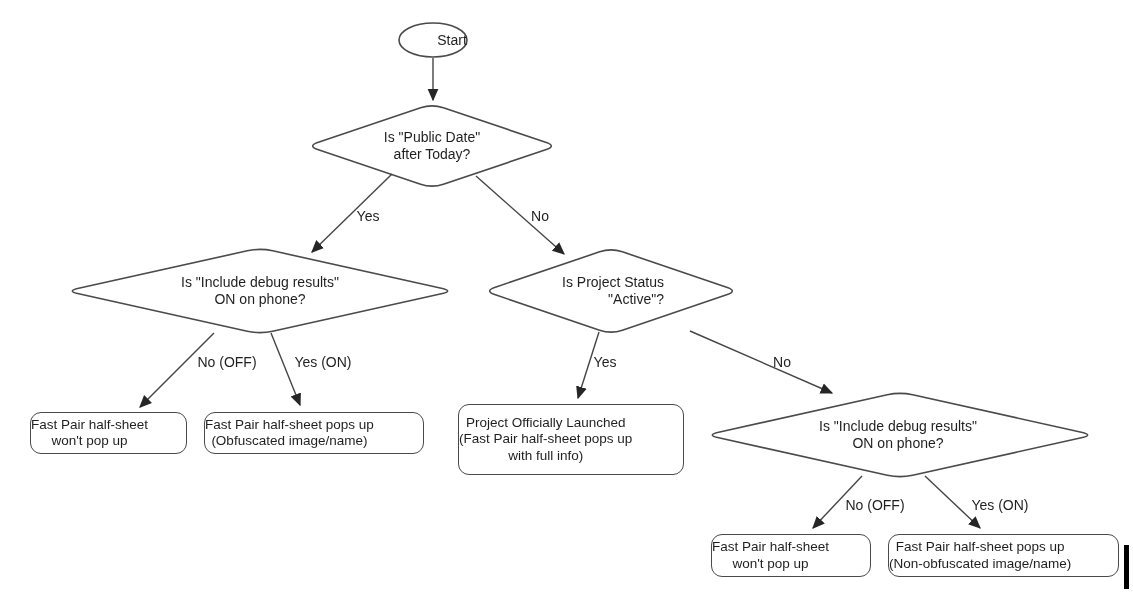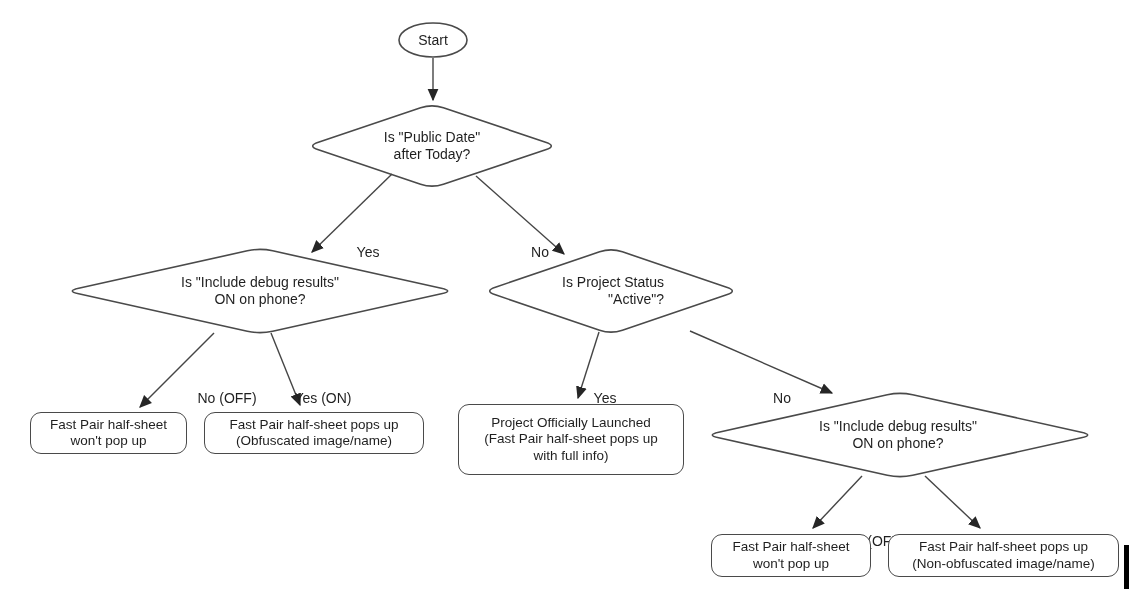--- a/index.html
+++ b/index.html
@@ -10,26 +10,26 @@
   svg.connectors{position:absolute;left:0;top:0;}
   svg.connectors .shape{fill:#ffffff;stroke:#4a4a4a;stroke-width:1.6;}
   svg.connectors .edge{stroke:#454545;stroke-width:1.4;fill:none;}
   .node-label{
     position:absolute;transform:translate(-50%,-50%);
     white-space:pre-line;text-align:center;
     font-size:14px;line-height:17px;color:#1f1f1f;
   }
   .edge-label{
     position:absolute;transform:translate(-50%,-50%);
-    white-space:nowrap;font-size:14px;color:#1f1f1f;margin-top:36px;
+    white-space:nowrap;font-size:14px;color:#1f1f1f;
   }
   .result-box{
     position:absolute;box-sizing:border-box;
     border:1.6px solid #4a4a4a;border-radius:11px;background:#ffffff;
-    display:flex;align-items:center;justify-content:center;
+    display:flex;align-items:center;justify-content:flex-start;
   }
   .result-box .box-label{
     white-space:pre-line;text-align:center;font-size:13.5px;line-height:16.5px;color:#1f1f1f;
   }
   .cursor-bar{position:absolute;background:#000000;}
 </style>
 </head>
 <body>
 
 <div class="stage">
@@ -52,21 +52,21 @@
     <line class="edge" x1="392" y1="174" x2="312" y2="252" marker-end="url(#arrow)"></line>
     <line class="edge" x1="476" y1="176" x2="564" y2="254" marker-end="url(#arrow)"></line>
     <line class="edge" x1="214" y1="333" x2="140" y2="407" marker-end="url(#arrow)"></line>
     <line class="edge" x1="271" y1="333" x2="300" y2="405" marker-end="url(#arrow)"></line>
     <line class="edge" x1="599" y1="332" x2="578" y2="398" marker-end="url(#arrow)"></line>
     <line class="edge" x1="690" y1="331" x2="832" y2="393" marker-end="url(#arrow)"></line>
     <line class="edge" x1="862" y1="476" x2="813" y2="528" marker-end="url(#arrow)"></line>
     <line class="edge" x1="925" y1="476" x2="980" y2="528" marker-end="url(#arrow)"></line>
   </svg>
 
-  <div class="node-label" style="left:433px;top:40px;">Start</div>
+  <div class="node-label" style="left:452px;top:40px;">Start</div>
   <div class="node-label" style="left:432px;top:146px;">Is "Public Date"
 after Today?</div>
   <div class="node-label" style="left:260px;top:291px;">Is "Include debug results"
 ON on phone?</div>
   <div class="node-label" style="left:613px;top:291px;text-align:right;">Is Project Status
 "Active"?</div>
   <div class="node-label" style="left:898px;top:435px;">Is "Include debug results"
 ON on phone?</div>
 
   <div class="edge-label" style="left:368px;top:216px;">Yes</div>

